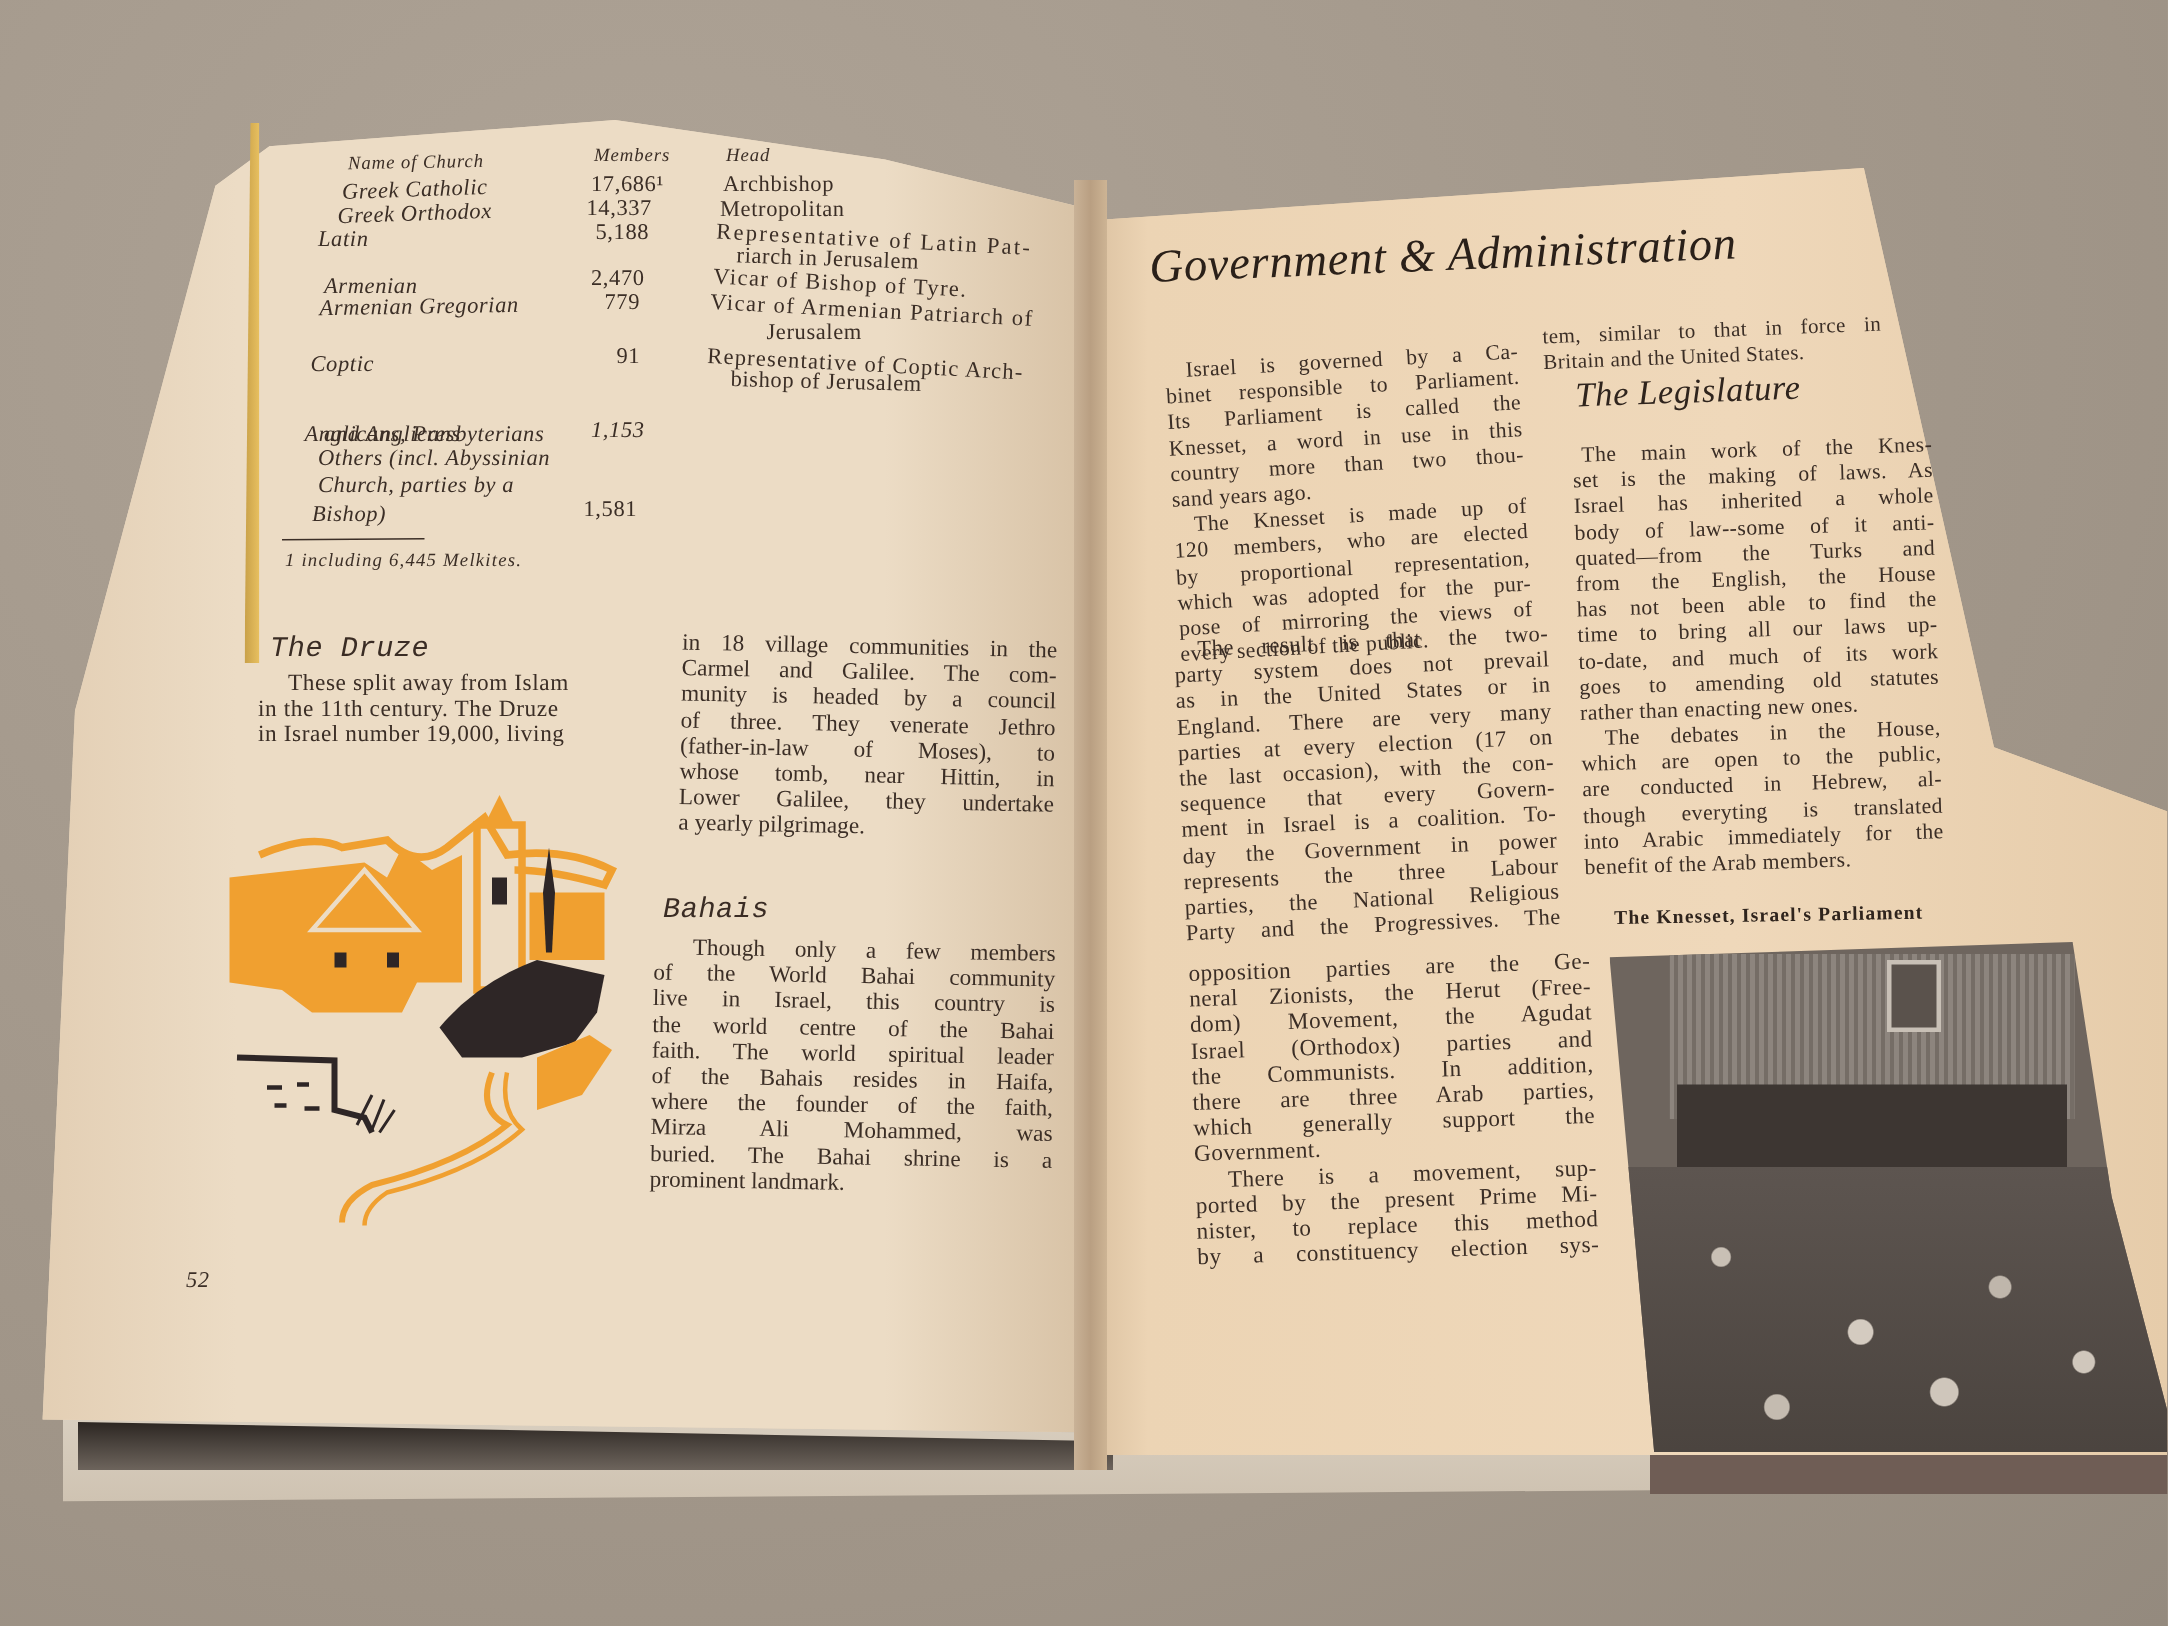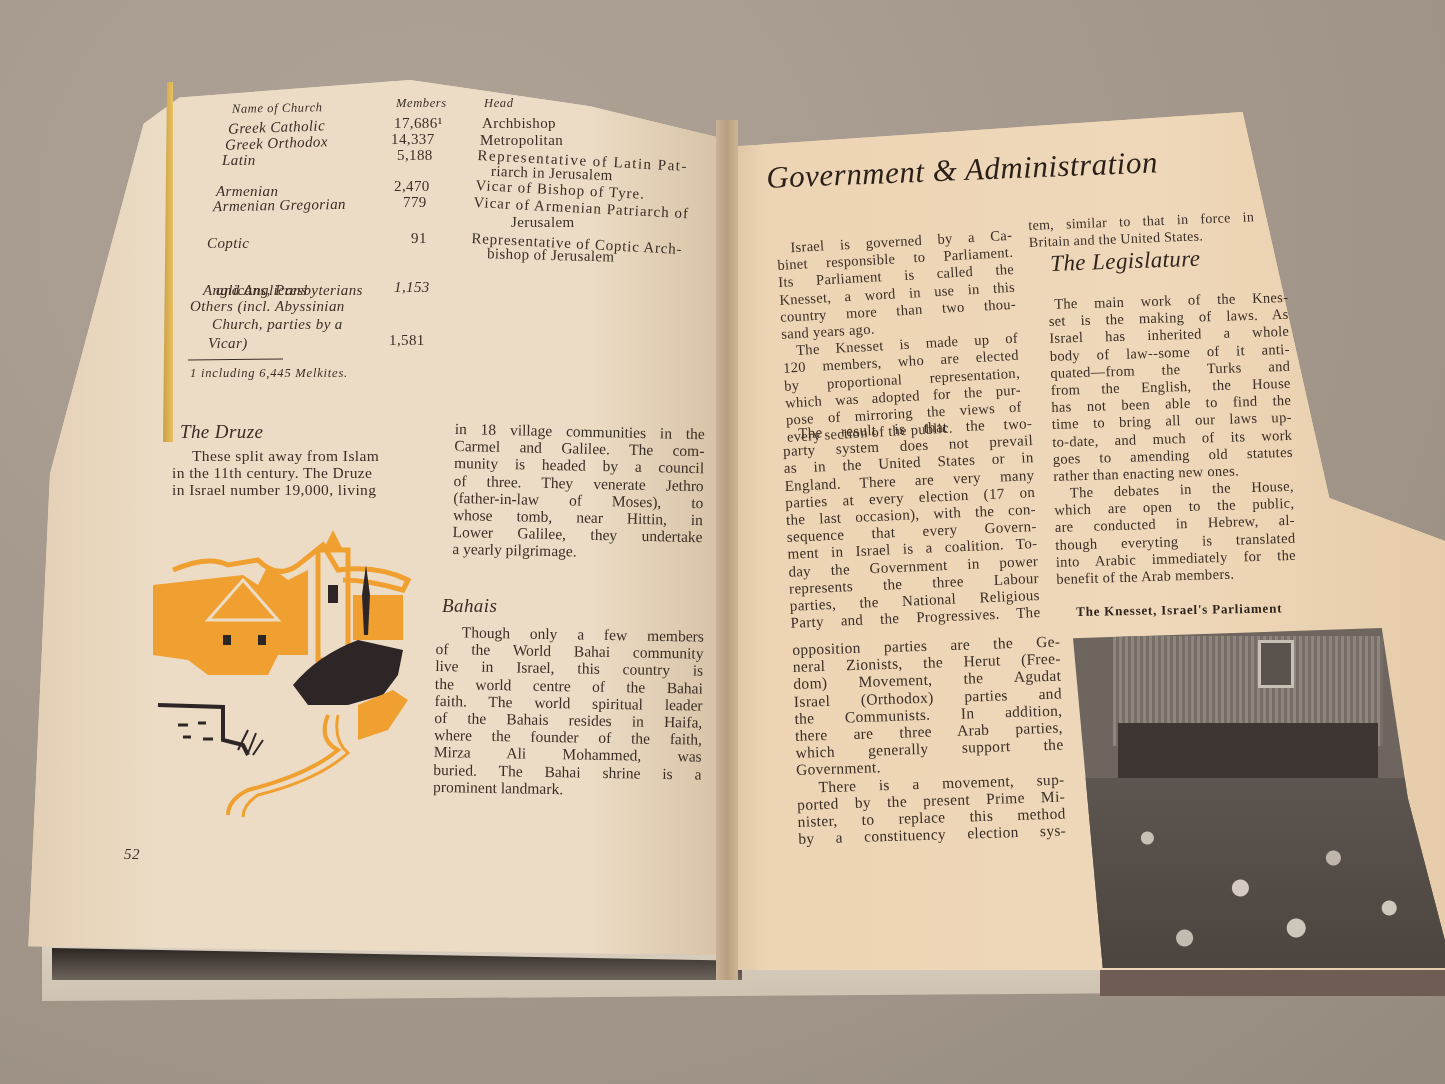--- a/index.html
+++ b/index.html
@@ -47,21 +47,21 @@
   .gutter {
     position: absolute; left: 716px; top: 120px; width: 22px; height: 860px;
     background: linear-gradient(90deg, #c9b297, #b99f82 50%, #cdb494);
   }
   .txt { position: absolute; white-space: nowrap; font-size: 15px; line-height: 16.5px; letter-spacing: 0.4px; }
   .it { font-style: italic; }
   .th { font-size: 12.5px; font-style: italic; letter-spacing: 0.6px; }
   .rot-r { transform-origin: 0 0; transform: rotate(3deg); }
   .heading-xl { font-size: 31px; font-style: italic; letter-spacing: 0.5px; color: #2a2019; }
   .heading-m { font-size: 23px; font-style: italic; color: #2f241d; }
-  .heading-s { font-size: 19px; font-style: italic; color: #3a2c24; }
+  .heading-s { font-size: 19px; font-style: italic; color: #3a2c24; font-family: Liberation Mono, monospace; }
   .caption { font-weight: bold; font-size: 13px; letter-spacing: 0.8px; color: #2f241d; }
   .col-lines div { height: 17.2px; }
   .justify-col div { text-align: justify; text-align-last: justify; }
   .justify-col div.last { text-align-last: left; }
   .footnote-rule { position: absolute; left: 188px; top: 359px; width: 95px; height: 1px; background: #3b2e26; transform: rotate(-0.5deg); }
   .photo {
     position: absolute; left: 1073px; top: 628px; width: 372px; height: 340px;
     background: #6e655e;
     clip-path: polygon(0 3%, 83% 0%, 90% 50%, 100% 92%, 100% 100%, 8% 100%);
     overflow: hidden;
@@ -93,29 +93,29 @@
 <div class="page-right"></div>
 <div class="gutter"></div>
 
 <div>
   <div class="txt th" style="left:232px;top:100px;transform:rotate(-1deg)">Name of Church</div>
   <div class="txt th" style="left:396px;top:95px">Members</div>
   <div class="txt th" style="left:484px;top:95px">Head</div>
 
   <div class="txt it" style="left:228px;top:119px;transform:rotate(-2deg)">Greek Catholic</div>
   <div class="txt it" style="left:225px;top:135px;transform:rotate(-2deg)">Greek Orthodox</div>
-  <div class="txt it" style="left:222px;top:152px">Latin</div>
+  <div class="txt it" style="left:212px;top:152px">Latin</div>
   <div class="txt it" style="left:216px;top:183px">Armenian</div>
   <div class="txt it" style="left:213px;top:197px;transform:rotate(-1deg)">Armenian Gregorian</div>
   <div class="txt it" style="left:207px;top:235px">Coptic</div>
   <div class="txt it" style="left:203px;top:282px">Anglicans, Presbyterians</div>
   <div class="txt it" style="left:216px;top:282px">and Anglicans</div>
-  <div class="txt it" style="left:190px;top:298px">Others (incl. Abyssinian</div>
+  <div class="txt it" style="left:212px;top:298px">Others (incl. Abyssinian</div>
   <div class="txt it" style="left:212px;top:316px">Church, parties by a</div>
-  <div class="txt it" style="left:208px;top:335px">Vicar)</div>
+  <div class="txt it" style="left:208px;top:335px">Bishop)</div>
 
   <div class="txt" style="left:394px;top:115px">17,686¹</div>
   <div class="txt" style="left:391px;top:131px">14,337</div>
   <div class="txt" style="left:397px;top:147px">5,188</div>
   <div class="txt" style="left:394px;top:178px">2,470</div>
   <div class="txt" style="left:403px;top:194px">779</div>
   <div class="txt" style="left:411px;top:230px">91</div>
   <div class="txt it" style="left:394px;top:279px">1,153</div>
   <div class="txt" style="left:389px;top:332px">1,581</div>
 

